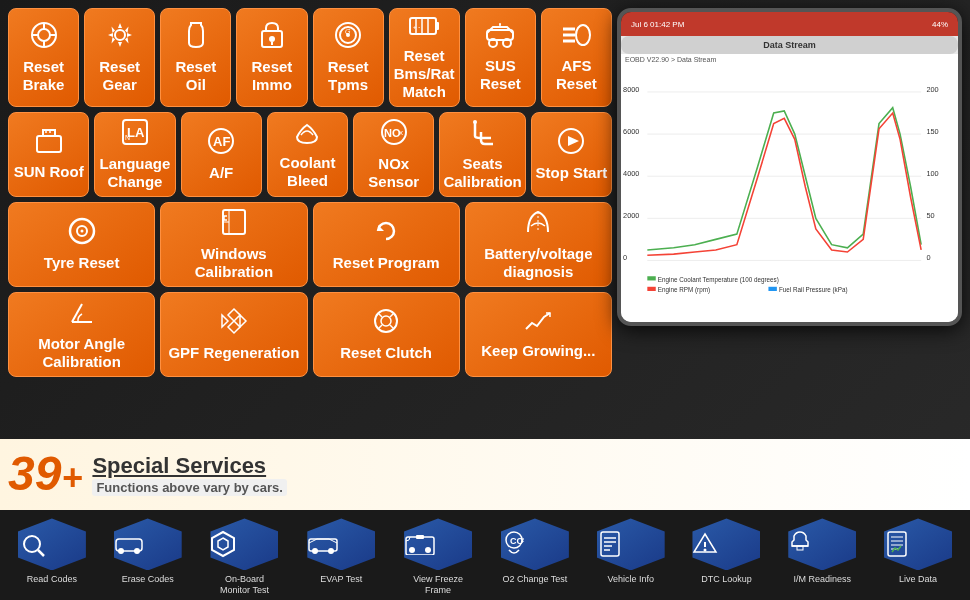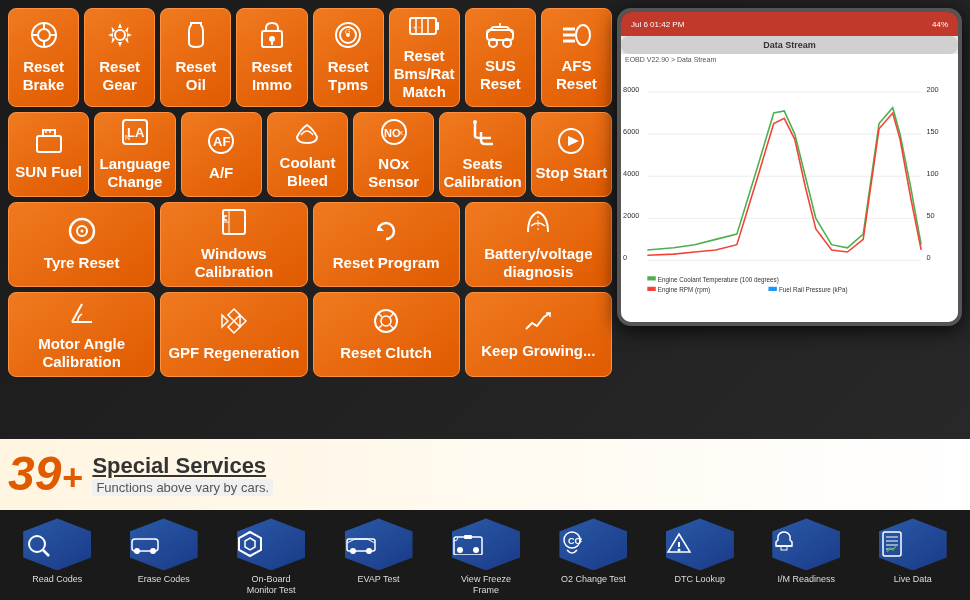--- a/index.html
+++ b/index.html
@@ -83,20 +83,21 @@
       color: #333;
       text-decoration: underline;
     }
 
     .service-subtitle {
       font-size: 13px;
       color: #555;
       background: #f0f0f0;
       padding: 1px 4px;
       border-radius: 3px;
+      font-weight: bold;
     }
 
     
     .bottom-bar {
       background: #1a1a1a;
       padding: 8px 4px 4px 4px;
       display: flex;
       justify-content: space-around;
       align-items: flex-start;
     }
@@ -321,21 +322,21 @@
 
       <div class="tile-row">
         <div class="tile-small">
           <div class="tile-icon">
             <svg width="28" height="26" viewBox="0 0 28 26">
                 <rect x="2" y="8" width="24" height="16" rx="2" fill="none" stroke="white" stroke-width="2"></rect>
                 <path d="M8 8 L8 2 L20 2 L20 8" fill="none" stroke="white" stroke-width="2"></path>
                 <path d="M10 4 L18 4" stroke="white" stroke-width="1.5" stroke-dasharray="2 2"></path>
               </svg>
           </div>
-          <div class="tile-label">SUN Fuel</div>
+          <div class="tile-label">SUN Roof</div>
         </div>
         <div class="tile-small">
           <div class="tile-icon">
             <svg width="28" height="28" viewBox="0 0 28 28">
                 <rect x="2" y="2" width="24" height="24" rx="3" fill="none" stroke="white" stroke-width="2"></rect>
                 <text x="6" y="19" font-size="13" fill="white" font-weight="bold">LA</text>
                 <text x="4" y="22" font-size="7" fill="white">N</text>
               </svg>
           </div>
           <div class="tile-label">Language Change</div>
@@ -599,20 +600,32 @@
         <svg width="26" height="28" viewBox="0 0 26 28">
             <circle cx="13" cy="10" r="8" fill="none" stroke="white" stroke-width="1.5"></circle>
             <text x="9" y="14" font-size="9" fill="white" font-weight="bold">CO</text>
             <text x="20" y="12" font-size="6" fill="white">2</text>
             <path d="M8 20 Q13 26 18 20" fill="none" stroke="white" stroke-width="1.5"></path>
           </svg>
       </div>
       <span class="bottom-icon-label">O2 Change Test</span>
     </div>
 
+    <div class="bottom-icon-item">
+      <div class="bottom-icon-hex">
+        <svg width="26" height="28" viewBox="0 0 26 28">
+            <rect x="4" y="2" width="18" height="24" rx="2" fill="none" stroke="white" stroke-width="1.5"></rect>
+            <line x1="7" y1="8" x2="19" y2="8" stroke="white" stroke-width="1.5"></line>
+            <line x1="7" y1="12" x2="19" y2="12" stroke="white" stroke-width="1.5"></line>
+            <line x1="7" y1="16" x2="15" y2="16" stroke="white" stroke-width="1.5"></line>
+            <line x1="7" y1="20" x2="13" y2="20" stroke="white" stroke-width="1.5"></line>
+          </svg>
+      </div>
+      <span class="bottom-icon-label">Vehicle Info</span>
+    </div>
 
     <div class="bottom-icon-item">
       <div class="bottom-icon-hex">
         <svg width="26" height="28" viewBox="0 0 26 28">
             <path d="M13 4 L24 22 L2 22 Z" fill="none" stroke="white" stroke-width="1.5"></path>
             <line x1="13" y1="12" x2="13" y2="17" stroke="white" stroke-width="2"></line>
             <circle cx="13" cy="20" r="1.5" fill="white"></circle>
           </svg>
       </div>
       <span class="bottom-icon-label">DTC Lookup</span>

